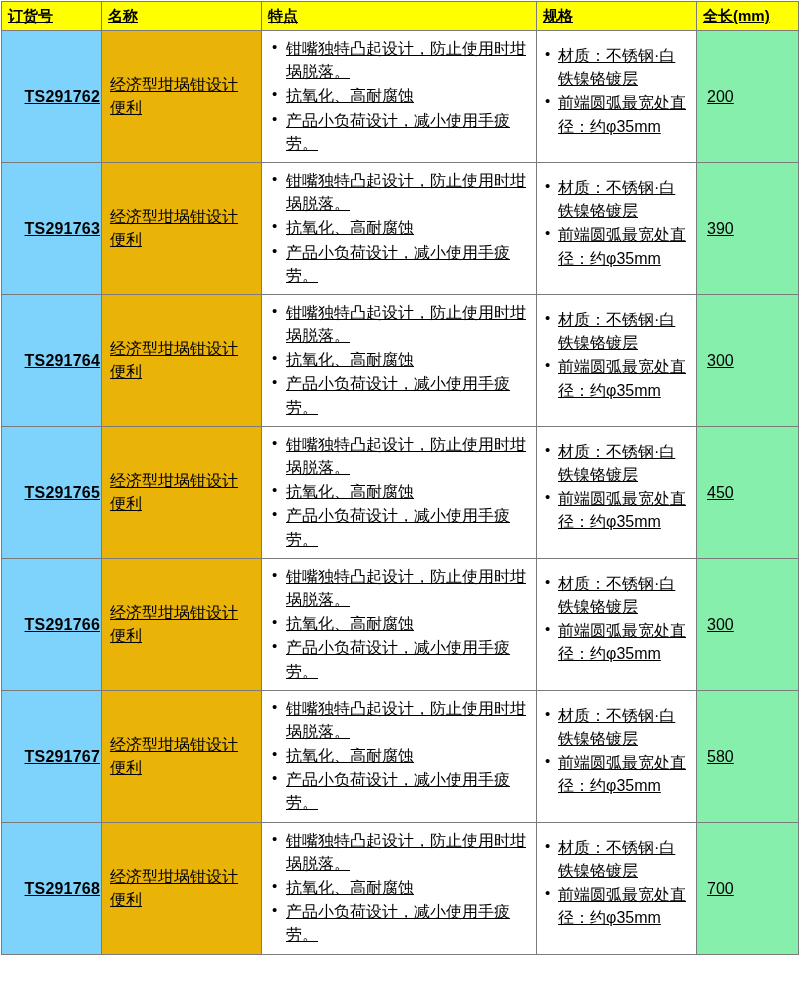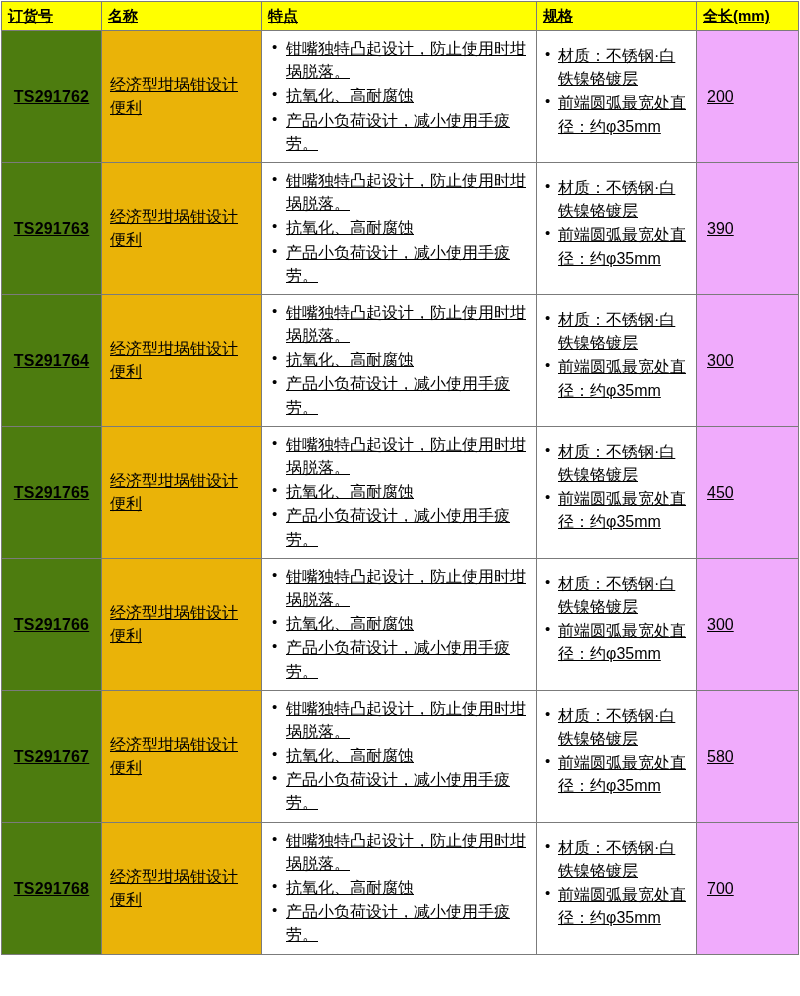--- a/index.html
+++ b/index.html
@@ -37,22 +37,22 @@
     background: #ffff00;
     font-weight: bold;
     height: 26px;
     padding: 1px 6px;
     text-align: left;
     font-size: 15px;
     white-space: nowrap;
   }
   
   td.code {
-    background: #4d7c0f;
-    text-align: center;
+    background: #7dd3fc;
+    text-align: right;
     font-weight: bold;
     font-size: 15px;
     letter-spacing: 0.2px;
   }
   td.name {
     background: #eab308;
     padding: 16px 8px;
     font-size: 15px;
     line-height: 1.5;
   }
@@ -62,21 +62,21 @@
     font-size: 14px;
     line-height: 1.55;
   }
   td.spec {
     background: #ffffff;
     padding: 6px 6px 16px 8px;
     font-size: 13.5px;
     line-height: 1.55;
   }
   td.len {
-    background: #f0abfc;
+    background: #86efac;
     text-align: left;
     padding-left: 10px;
     font-size: 15px;
   }
   ul.bullets {
     margin: 0;
     padding: 0;
     list-style: none;
   }
   ul.bullets li {

